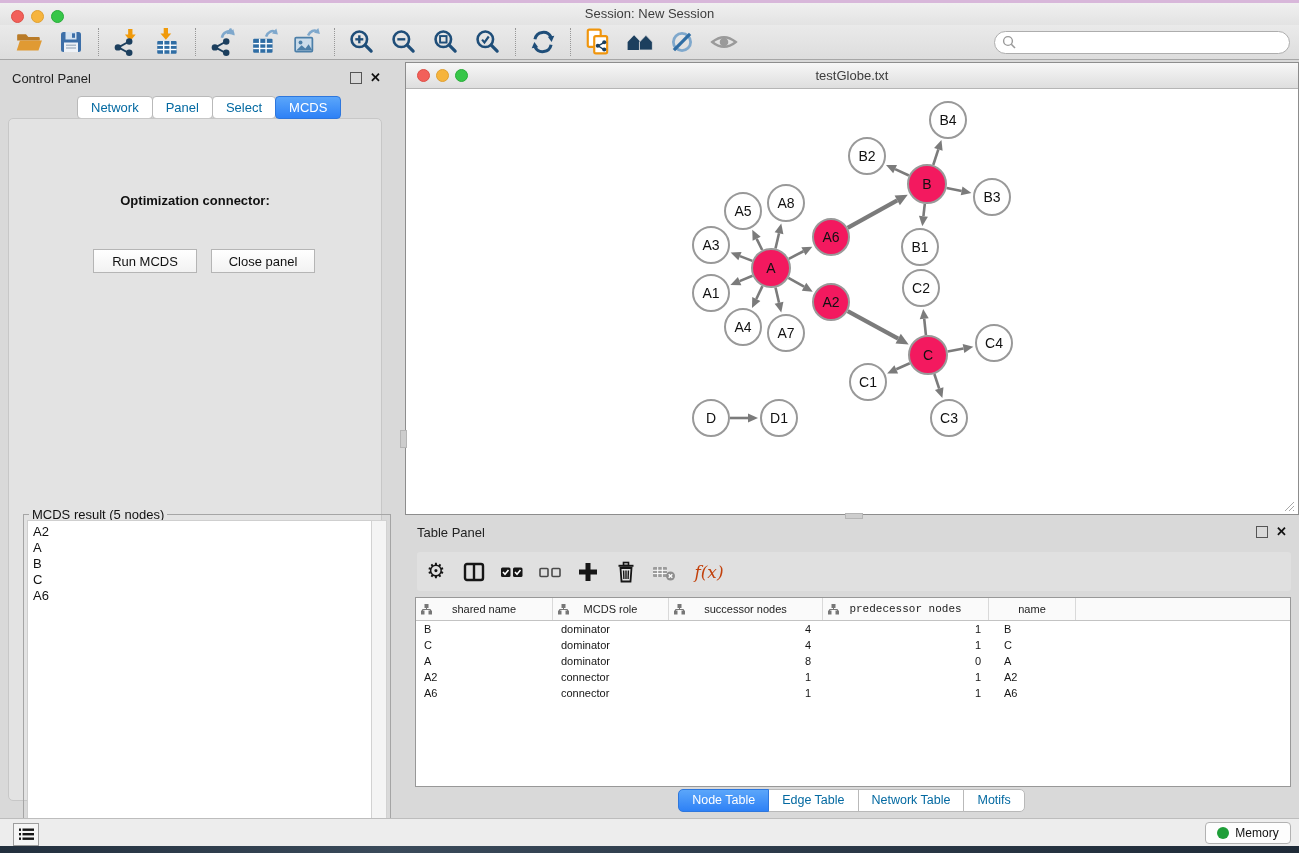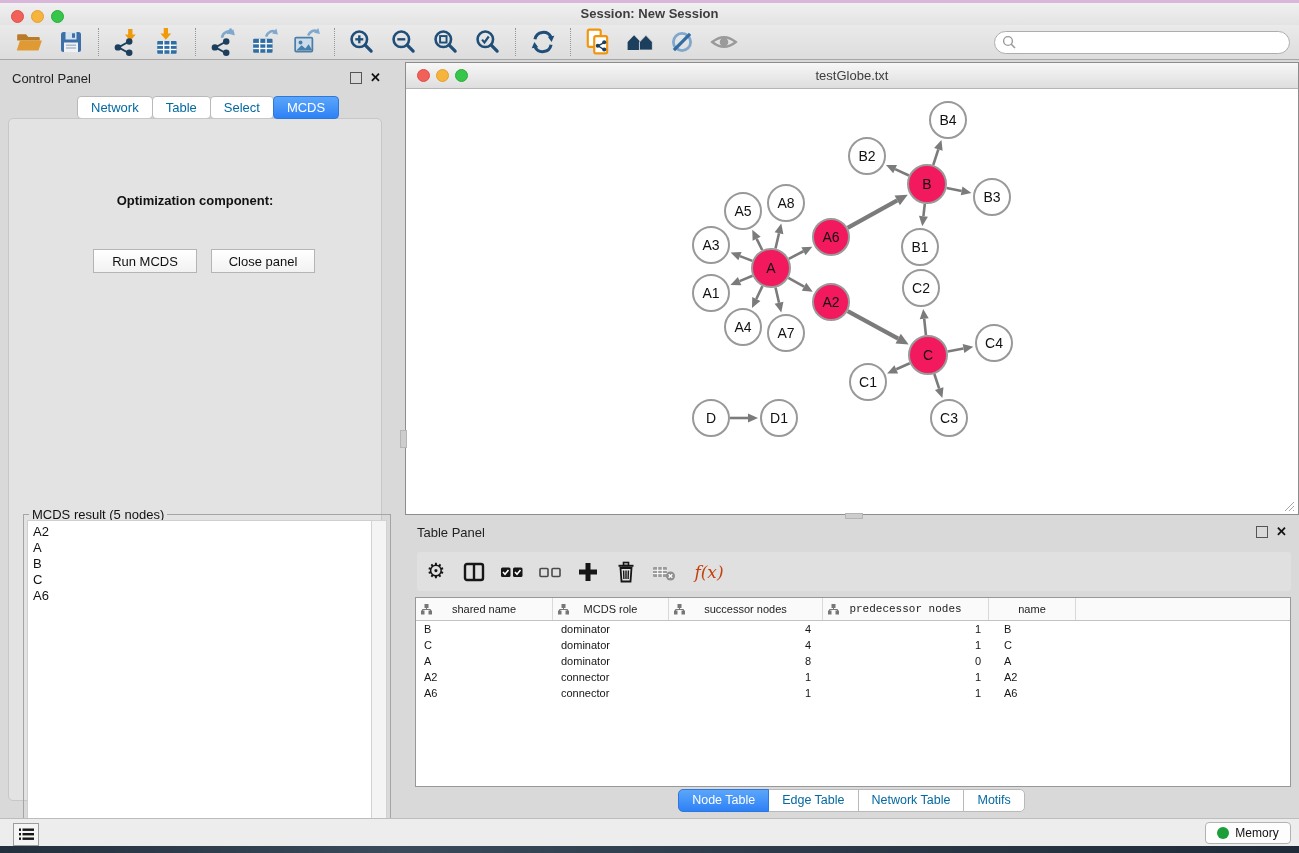--- a/index.html
+++ b/index.html
@@ -3,21 +3,21 @@
 <meta charset="utf-8">
 <style>
   html,body{margin:0;padding:0;background:#2a3947;}
   .app{position:relative;width:1299px;height:853px;background:#d9d9d9;overflow:hidden;
        font-family:"Liberation Sans",sans-serif;-webkit-font-smoothing:antialiased;}
   
   .top-strip{position:absolute;left:0;top:0;width:100%;height:3px;background:#d8b7da;}
   .titlebar{position:absolute;left:0;top:3px;width:100%;height:22px;
             background:linear-gradient(#f0f0f0,#e3e3e3);}
   .titlebar .title{position:absolute;left:0;top:0;width:100%;text-align:center;
-            line-height:22px;font-size:13px;color:#3d3d3d;font-weight:bold;}
+            line-height:22px;font-size:13px;color:#3d3d3d;}
   .lights{position:absolute;left:11px;top:7px;display:flex;gap:7px;}
   .light{width:13px;height:13px;border-radius:50%;box-sizing:border-box;}
   .light.red{background:#f2605a;border:1px solid #dd4f46;}
   .light.yel{background:#f6b43d;border:1px solid #e0a030;}
   .light.grn{background:#37c649;border:1px solid #27ad38;}
   .toolbar{position:absolute;left:0;top:25px;width:100%;height:35px;box-sizing:border-box;
            background:linear-gradient(#eaeaea,#dddddd);border-bottom:1px solid #a6a6a6;
            display:flex;align-items:center;padding-left:8px;}
   .tb-btn{width:42px;height:32px;display:flex;align-items:center;justify-content:center;flex:0 0 auto;}
   .tb-sep{height:28px;border-left:1px dotted #979797;margin:0 6px;flex:0 0 auto;}
@@ -280,26 +280,26 @@
   </div>
 
   <div class="control-panel">
     <div class="cp-title">Control Panel</div>
     <div class="panel-ctrl cp-ctrl">
       <span class="float-box"></span>
       <span class="close-x">✕</span>
     </div>
     <div class="cp-tabs">
         <div class="tab">Network</div>
-        <div class="tab">Table</div>
+        <div class="tab">Panel</div>
         <div class="tab">Select</div>
         <div class="tab active">MCDS</div>
       </div>
     <div class="cp-body">
-      <div class="opt-label">Optimization component:</div>
+      <div class="opt-label">Optimization connector:</div>
       <div class="cp-btn run-btn">Run MCDS</div>
       <div class="cp-btn closep-btn">Close panel</div>
       <div class="groupbox">
         <div class="group-label">MCDS result (5 nodes)</div>
         <div class="result-list" style="padding-top: 3px;">
             <div class="list-item">A2</div>
             <div class="list-item">A</div>
             <div class="list-item">B</div>
             <div class="list-item">C</div>
             <div class="list-item">A6</div>

